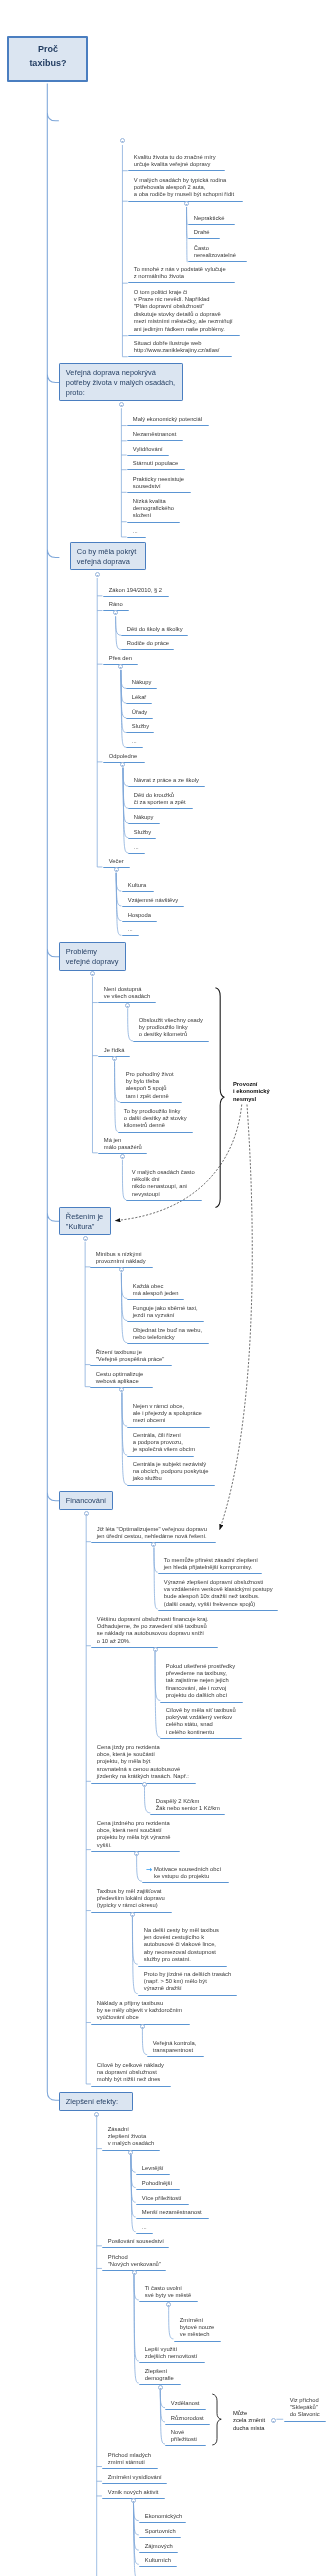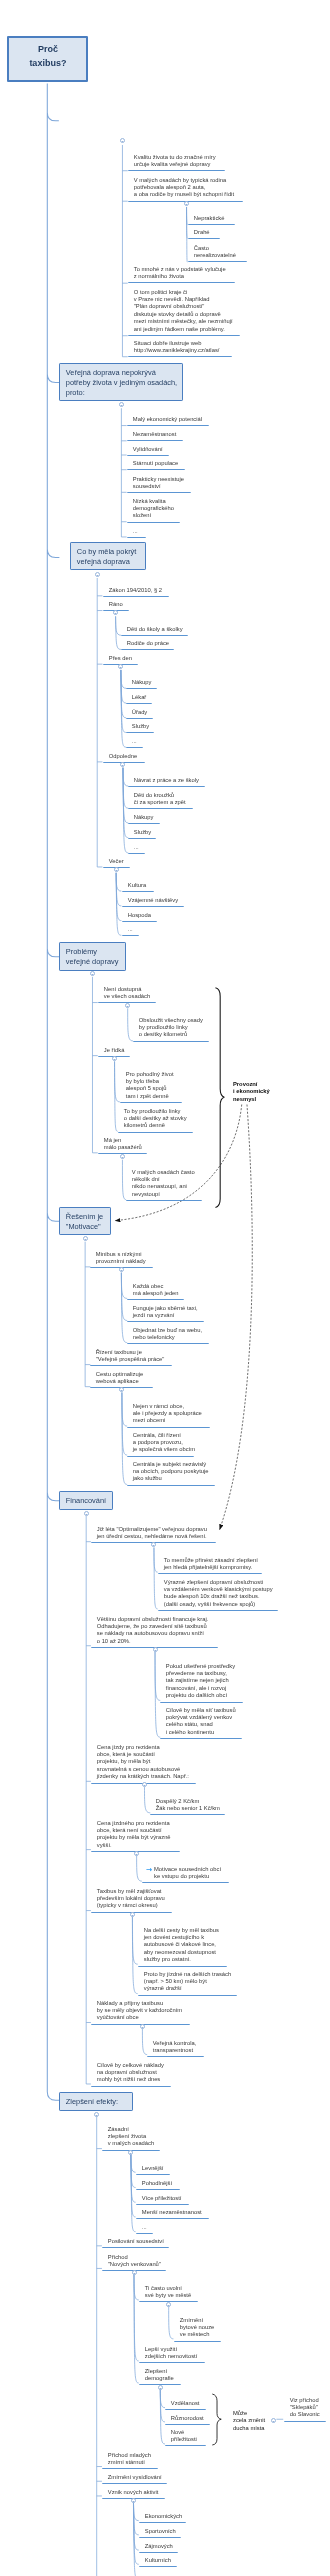--- a/index.html
+++ b/index.html
@@ -59,28 +59,28 @@
     <path fill="none" stroke="#111" stroke-width="1.6" d="M404,4500 Q413,4502 413,4513 V4537 Q413,4546 421,4548 Q413,4550 413,4559 V4585 Q413,4596 404,4597"></path>
 
     <path fill="none" stroke="#1a1a1a" stroke-width="1.2" stroke-dasharray="4,3" marker-end="url(#arrw)" d="M460,2046 C450,2150 380,2252 219,2267"></path>
     <path fill="none" stroke="#1a1a1a" stroke-width="1.2" stroke-dasharray="4,3" marker-end="url(#arrw)" d="M470,2046 C488,2300 488,2650 418,2855"></path>
   </svg>
 
   <div class="root" style="left:7.4px;top:8.4px;width:81px;height:46px">Proč
 taxibus?</div>
 
   <div class="bx" style="left:59px;top:335px;width:124px;height:38px">Veřejná doprava nepokrývá
-potřeby života v jediným osadách,
+potřeby života v malých osadách,
 proto:</div>
   <div class="bx" style="left:70px;top:514px;width:76px;height:28px">Co by měla pokrýt
 veřejná doprava</div>
   <div class="bx" style="left:59px;top:914px;width:67px;height:29px">Problémy
 veřejné dopravy</div>
   <div class="bx" style="left:59px;top:1179px;width:52px;height:28px">Řešením je
-"Motivace"</div>
+"Kultura"</div>
   <div class="bx" style="left:59px;top:1463px;width:54px;height:19px">Financování</div>
   <div class="bx" style="left:59px;top:2064px;width:74px;height:19px">Zlepšení efekty:</div>
 
   <div class="fn" style="left:128px;top:125px;width:97px;height:18.4px">Kvalitu života tu do značné míry
 určuje kvalita veřejné dopravy</div>
   <div class="fn" style="left:128px;top:148px;width:115px;height:26px">V malých osadách by typická rodina
 potřebovala alespoň 2 auta,
 a oba rodiče by museli být schopni řídit</div>
   <div class="fn" style="left:188px;top:186px;width:47px;height:11px">Nepraktické</div>
   <div class="fn" style="left:188px;top:200px;width:32px;height:11px">Drahé</div>

